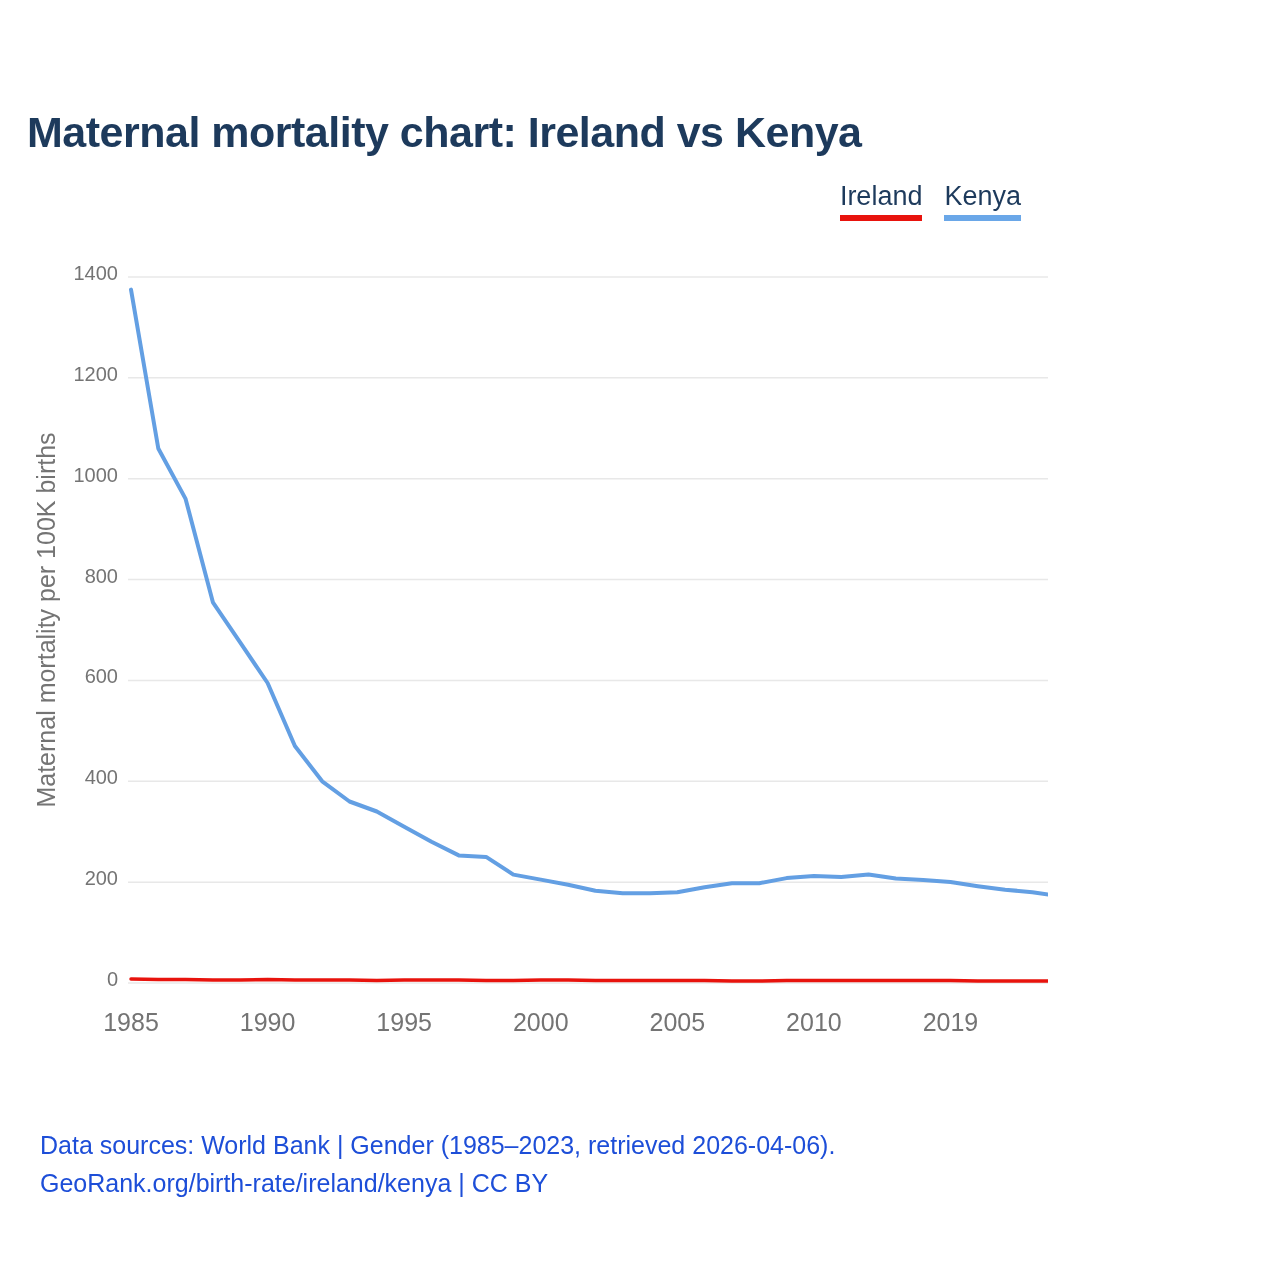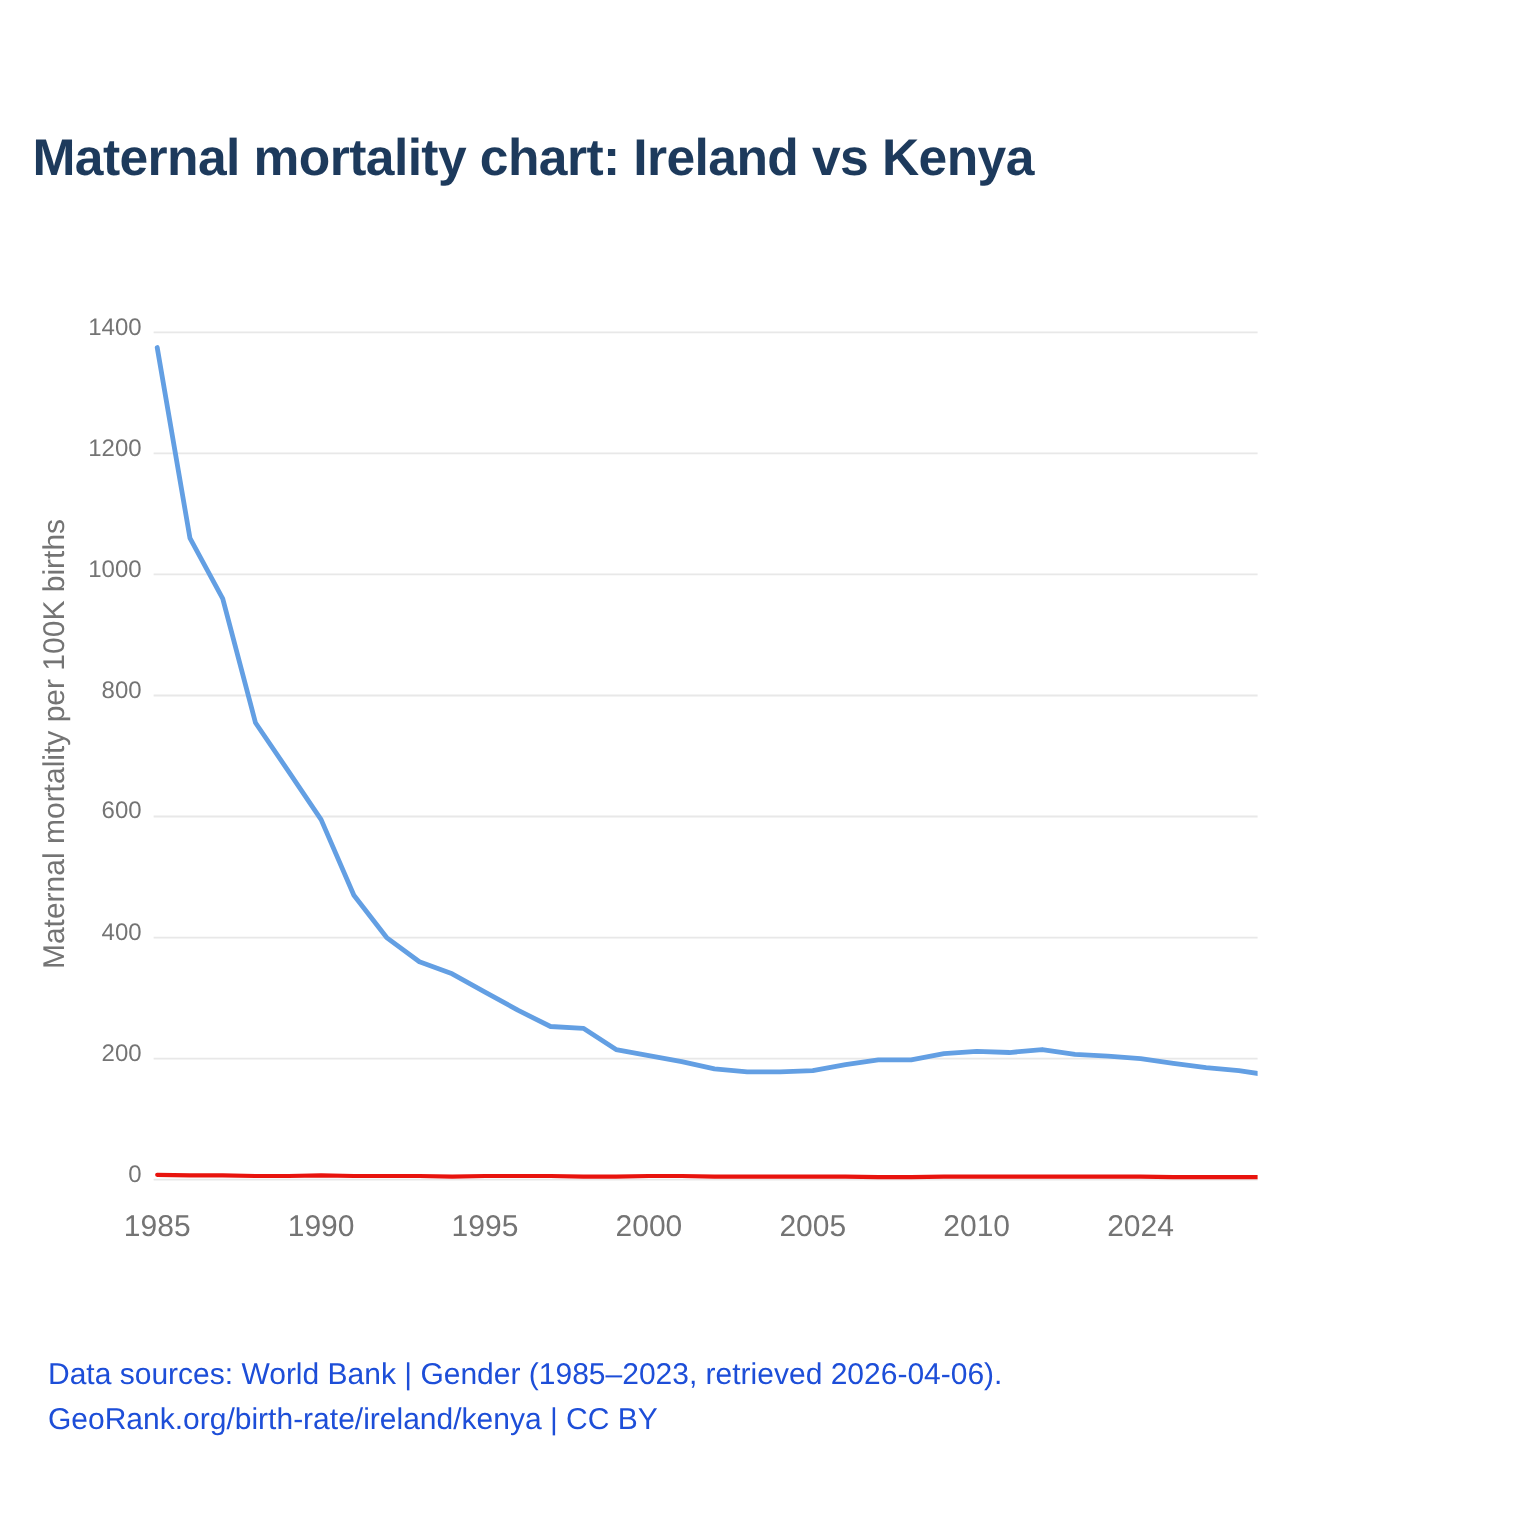--- a/index.html
+++ b/index.html
@@ -56,20 +56,24 @@
   #end-ireland .end-value{font-size:31px;color:#e8352b;}
   #footer{left:40px;top:1126px;font-size:25px;color:#1d4ed8;line-height:38px;}
 </style>
 </head>
 <body>
 
 <div id="stage">
 
   <div id="page-title" class="abs">Maternal mortality chart: Ireland vs Kenya</div>
 
+  <div id="legend" class="abs">
+    <div class="legend-item" style="border-bottom-color: rgb(232, 19, 13);">Ireland</div>
+    <div class="legend-item" style="border-bottom-color: rgb(106, 167, 232);">Kenya</div>
+  </div>
 
 
   <svg id="chart-svg" class="abs" width="1280" height="1280" viewBox="0 0 1280 1280">
       <line x1="128" x2="1172" y1="983" y2="983" stroke="#e8e8e8" stroke-width="1.5"></line>
       <line x1="128" x2="1172" y1="882.1428571428571" y2="882.1428571428571" stroke="#e8e8e8" stroke-width="1.5"></line>
       <line x1="128" x2="1172" y1="781.2857142857142" y2="781.2857142857142" stroke="#e8e8e8" stroke-width="1.5"></line>
       <line x1="128" x2="1172" y1="680.4285714285714" y2="680.4285714285714" stroke="#e8e8e8" stroke-width="1.5"></line>
       <line x1="128" x2="1172" y1="579.5714285714286" y2="579.5714285714286" stroke="#e8e8e8" stroke-width="1.5"></line>
       <line x1="128" x2="1172" y1="478.7142857142857" y2="478.7142857142857" stroke="#e8e8e8" stroke-width="1.5"></line>
       <line x1="128" x2="1172" y1="377.8571428571429" y2="377.8571428571429" stroke="#e8e8e8" stroke-width="1.5"></line>
@@ -88,21 +92,21 @@
       <div class="y-tick" style="top: 362.857px;">1200</div>
       <div class="y-tick" style="top: 262px;">1400</div>
     </div>
   <div id="x-ticks">
       <div class="x-tick" style="left: 76px;">1985</div>
       <div class="x-tick" style="left: 212.579px;">1990</div>
       <div class="x-tick" style="left: 349.158px;">1995</div>
       <div class="x-tick" style="left: 485.737px;">2000</div>
       <div class="x-tick" style="left: 622.316px;">2005</div>
       <div class="x-tick" style="left: 758.895px;">2010</div>
-      <div class="x-tick" style="left: 895.474px;">2024</div>
+      <div class="x-tick" style="left: 895.474px;">2019</div>
       <div class="x-tick" style="left: 1032.05px;">2020</div>
     </div>
 
   <div id="y-axis-title" class="abs">Maternal mortality per 100K births</div>
 
   <div id="end-kenya" class="abs end-label">
     <span class="flag flag-kenya"></span>
     <span class="end-value">149</span>
   </div>
 

